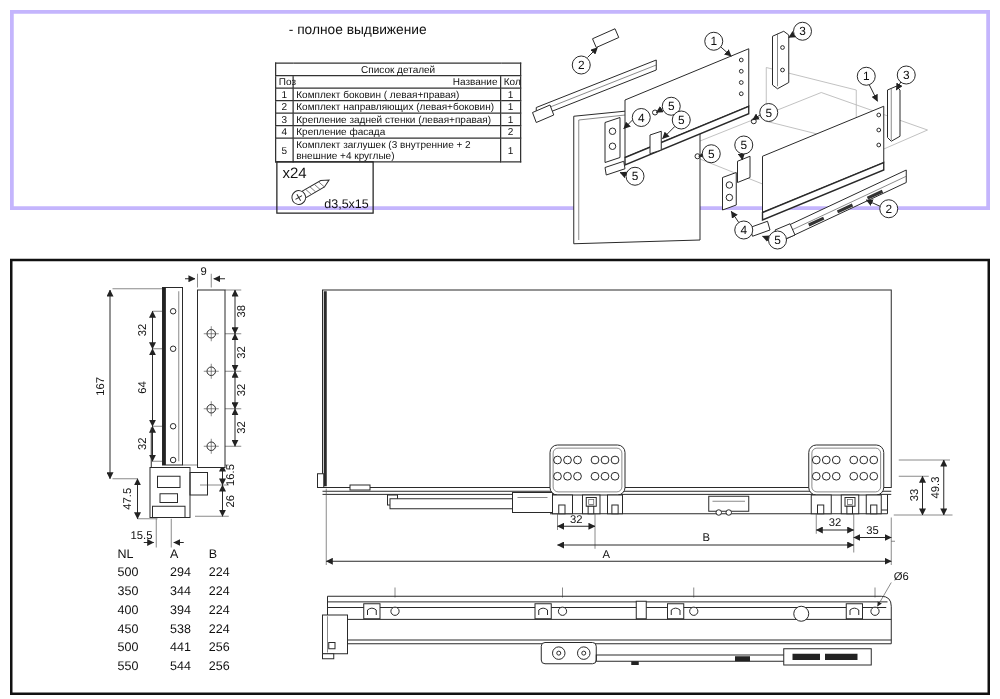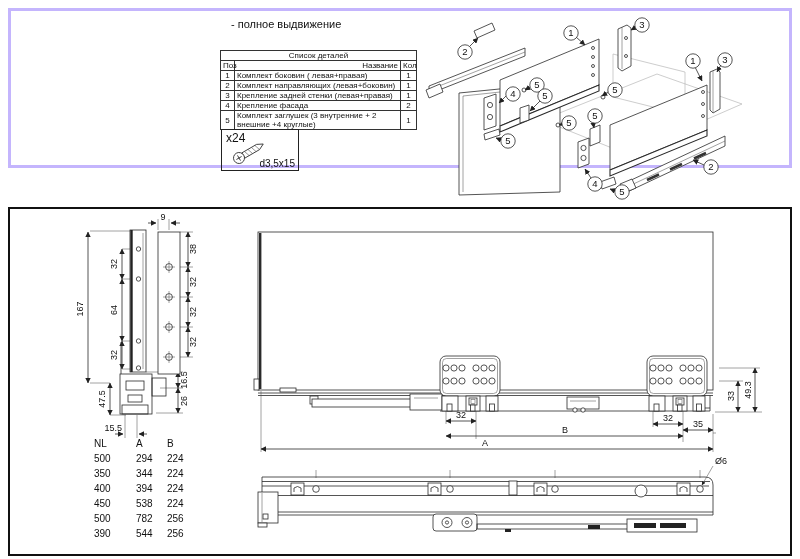--- a/index.html
+++ b/index.html
@@ -494,23 +494,23 @@
           <span class="c2">394</span>
           <span class="c3">224</span>
         </div>
       <div class="r">
           <span class="c1">450</span>
           <span class="c2">538</span>
           <span class="c3">224</span>
         </div>
       <div class="r">
           <span class="c1">500</span>
-          <span class="c2">782</span>
+          <span class="c2">441</span>
           <span class="c3">256</span>
         </div>
       <div class="r">
-          <span class="c1">390</span>
+          <span class="c1">550</span>
           <span class="c2">544</span>
           <span class="c3">256</span>
         </div>
     </div>
   </div>
 </div>
 
 </body></html>

